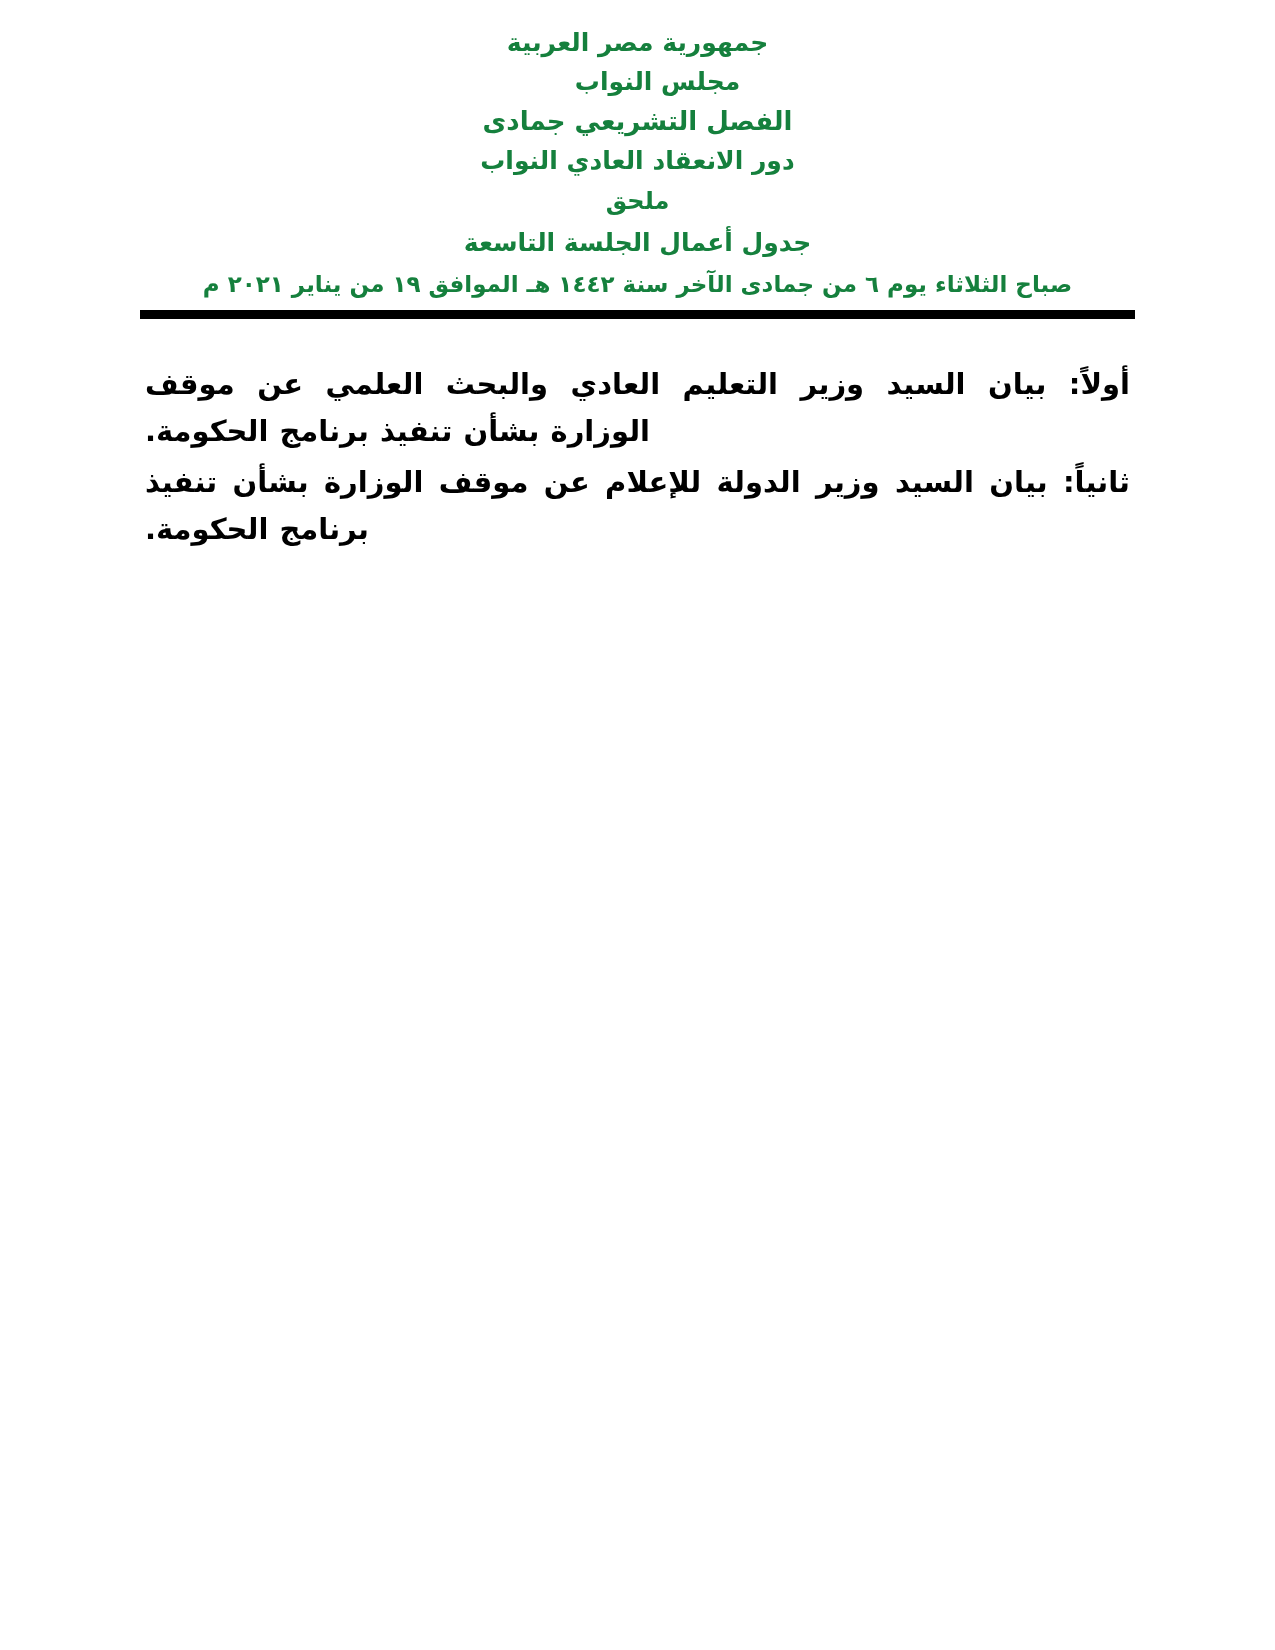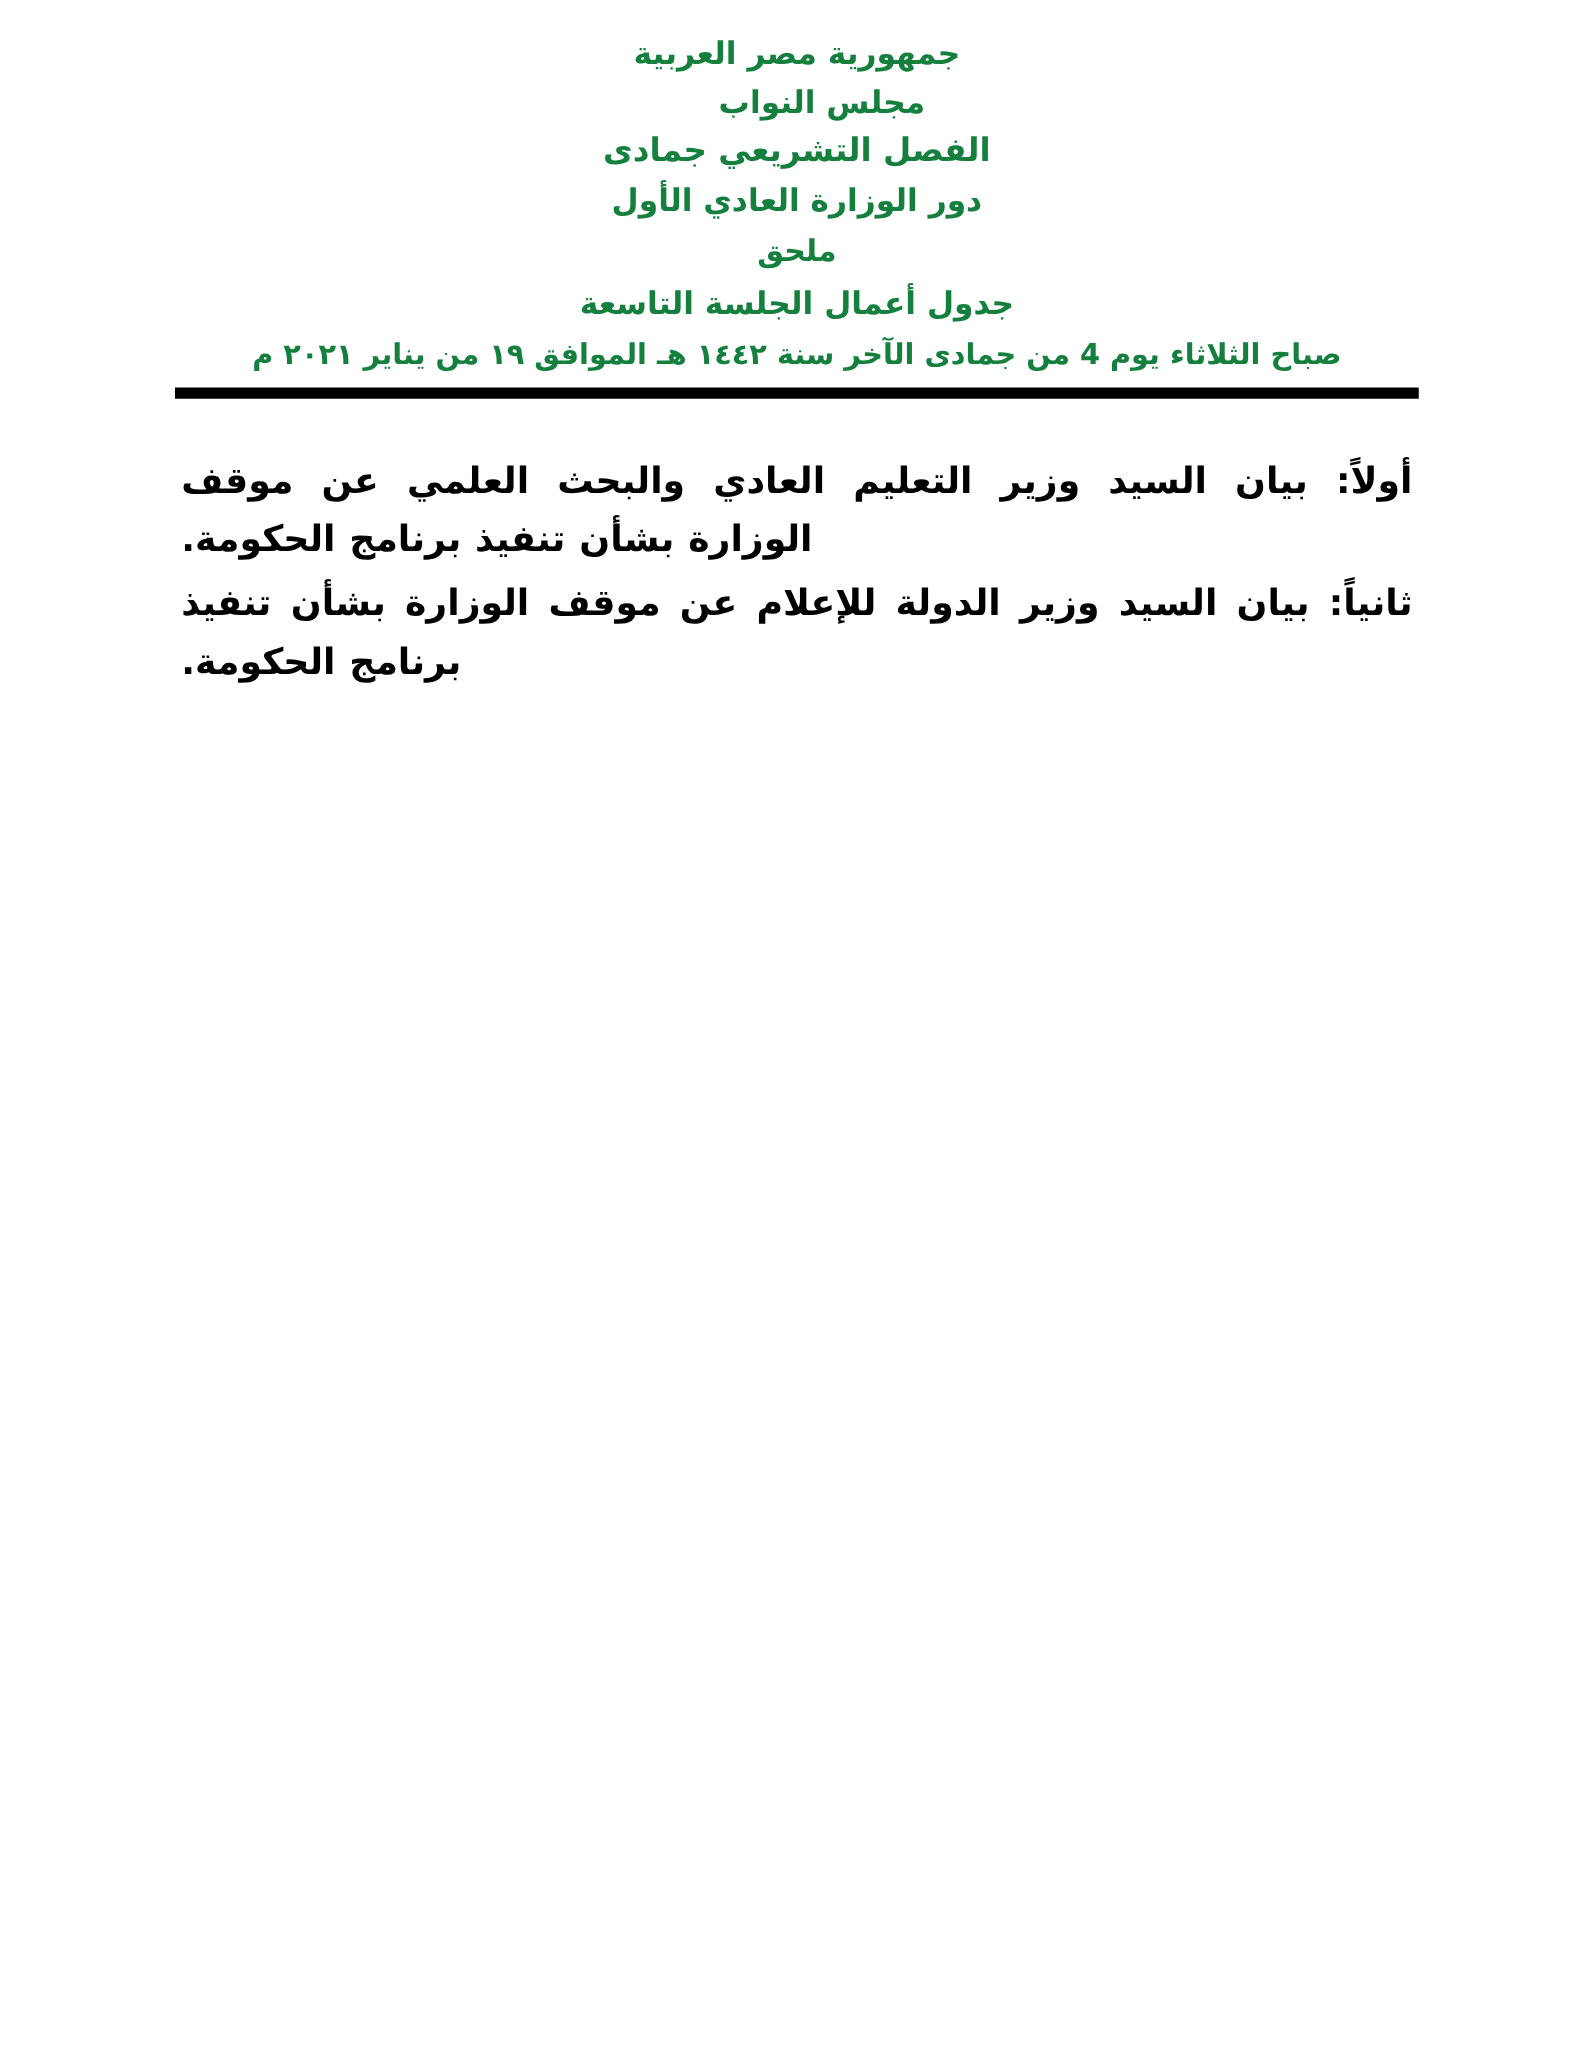--- a/index.html
+++ b/index.html
@@ -91,24 +91,24 @@
 </style>
 </head>
 <body>
 
 <div class="page">
 
   <div class="header">
     <div class="header-line hl-1">جمهورية مصر العربية</div>
     <div class="header-line hl-2">مجلس النواب</div>
     <div class="header-line hl-3">الفصل التشريعي جمادى</div>
-    <div class="header-line hl-4">دور الوزارة العادي الأول</div>
+    <div class="header-line hl-4">دور الانعقاد العادي النواب</div>
     <div class="header-line hl-5">ملحق</div>
     <div class="header-line hl-6">جدول أعمال الجلسة التاسعة</div>
-    <div class="header-line hl-7">صباح الثلاثاء يوم 4 من جمادى الآخر سنة ١٤٤٢ هـ الموافق ١٩ من يناير ٢٠٢١ م</div>
+    <div class="header-line hl-7">صباح الثلاثاء يوم ٦ من جمادى الآخر سنة ١٤٤٢ هـ الموافق ١٩ من يناير ٢٠٢١ م</div>
   </div>
 
   <div class="divider-wrap">
     <div class="divider"></div>
   </div>
 
   <div class="body">
 
     <div class="item">
       <span class="head">أولاً: بيان السيد وزير التعليم العادي والبحث العلمي عن موقف</span>

